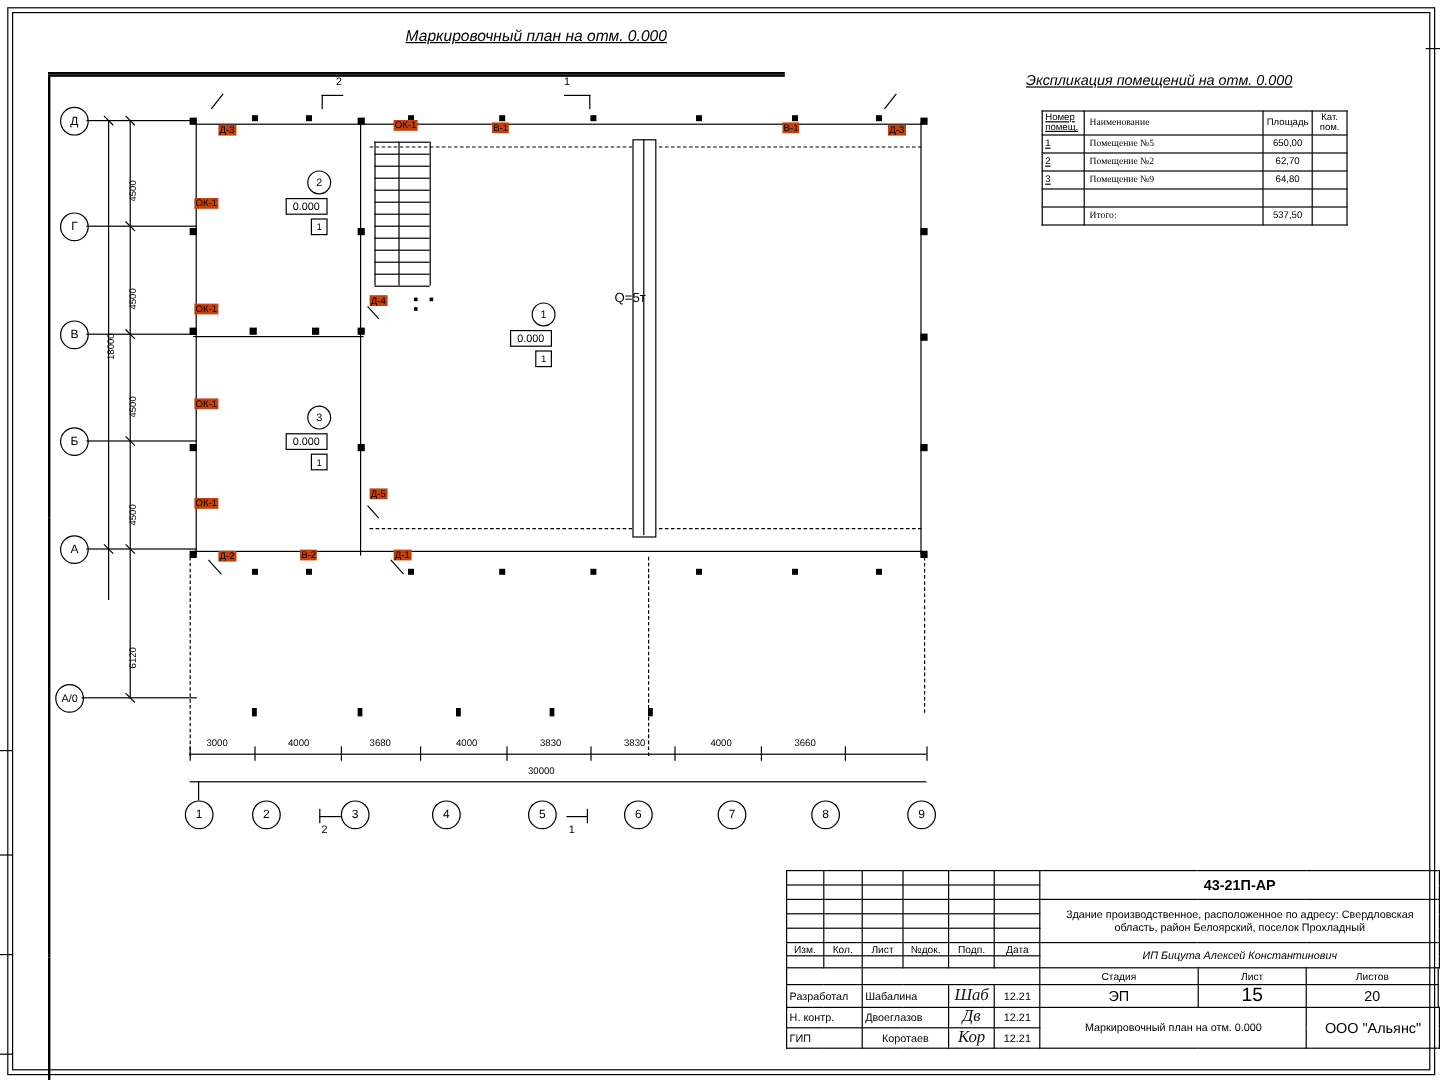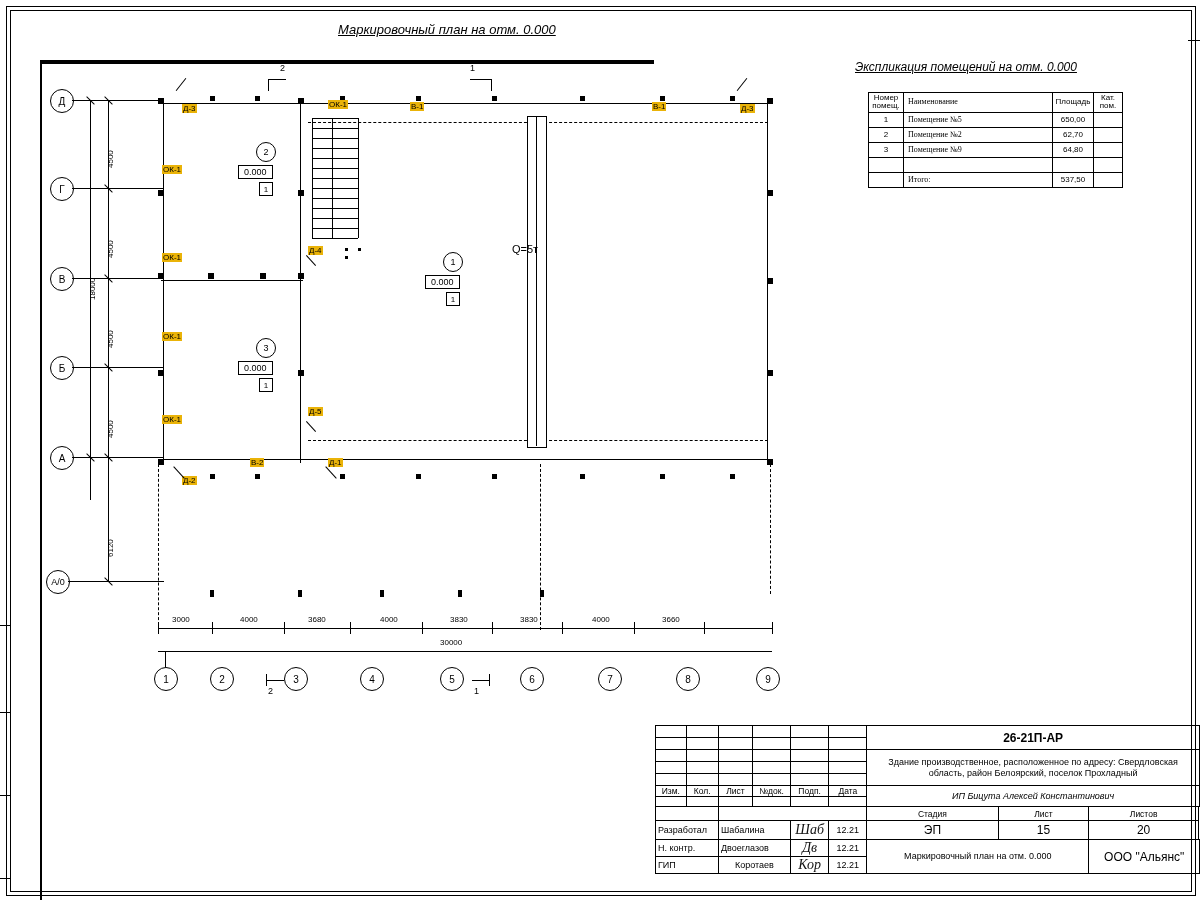--- a/index.html
+++ b/index.html
@@ -27,21 +27,21 @@
   .title-expl{
     position:absolute;left:855px;top:60px;
     font-style:italic;font-size:12px;text-decoration:underline;
     white-space:nowrap;
   }
 
   
   .expl{position:absolute;left:868px;top:92px;border-collapse:collapse;font-size:8px;}
   .expl td,.expl th{border:1px solid #000;padding:1px 2px;height:12px;}
   .expl th{font-weight:normal;text-align:center;font-size:8px;line-height:1.05;}
-  .expl .c-num{width:30px;text-align:center;}
+  .expl .c-num{width:30px;text-align:left;text-decoration:underline;}
   .expl .c-name{width:140px;text-align:left;padding-left:4px;font-family:Liberation Serif, serif;}
   .expl .c-area{width:36px;text-align:center;}
   .expl .c-cat{width:24px;text-align:center;}
   .expl .itogo{text-align:left;padding-right:4px;}
 
   
   .plan{position:absolute;left:40px;top:60px;width:800px;height:660px;}
   .ln{position:absolute;background:#000;}
   .h{height:1px;}
   .v{width:1px;}
@@ -59,21 +59,21 @@
     display:flex;align-items:center;justify-content:center;font-size:9px;background:#fff;
   }
   .lvl{
     position:absolute;border:1px solid #000;background:#fff;
     font-size:9px;padding:1px 5px;text-align:center;
   }
   .lvl-sq{
     position:absolute;border:1px solid #000;background:#fff;
     font-size:8px;width:12px;height:12px;display:flex;align-items:center;justify-content:center;
   }
-  .lbl{position:absolute;font-size:8px;white-space:nowrap;background:#eab308;padding:0 1px;text-align:right;}
+  .lbl{position:absolute;font-size:8px;white-space:nowrap;background:#c2410c;padding:0 1px;text-align:right;}
   .lbl-v{position:absolute;font-size:8px;white-space:nowrap;transform:rotate(-90deg);transform-origin:0 0;}
   .dimtxt{position:absolute;font-size:8px;white-space:nowrap;}
   .crane{position:absolute;border:1px solid #000;background:#fff;}
   .qlbl{position:absolute;font-size:11px;white-space:nowrap;}
   .pier{position:absolute;background:#000;}
   .tick45{position:absolute;width:11px;height:1px;background:#000;transform:rotate(45deg);}
   .arrowlbl{position:absolute;font-size:9px;}
 
   
   .stamp{position:absolute;left:655px;top:725px;border-collapse:collapse;font-size:9px;}
@@ -268,21 +268,21 @@
     <div class="lbl" style="left:122px;top:105px;">ОК-1</div>
     <div class="lbl" style="left:122px;top:193px;">ОК-1</div>
     <div class="lbl" style="left:122px;top:272px;">ОК-1</div>
     <div class="lbl" style="left:122px;top:355px;">ОК-1</div>
     <div class="lbl" style="left:288px;top:40px;">ОК-1</div>
 
     <div class="lbl" style="left:142px;top:44px;">Д-3</div>
     <div class="lbl" style="left:700px;top:44px;">Д-3</div>
     <div class="lbl" style="left:268px;top:186px;">Д-4</div>
     <div class="lbl" style="left:268px;top:347px;">Д-5</div>
-    <div class="lbl" style="left:142px;top:416px;">Д-2</div>
+    <div class="lbl" style="left:142px;top:399px;">Д-2</div>
     <div class="lbl" style="left:288px;top:398px;">Д-1</div>
     <div class="lbl" style="left:370px;top:42px;">В-1</div>
     <div class="lbl" style="left:612px;top:42px;">В-1</div>
     <div class="lbl" style="left:210px;top:398px;">В-2</div>
 
     <div class="ln h" style="left:133px;top:24px;width:16px;transform:rotate(-52deg);"></div>
     <div class="ln h" style="left:694px;top:24px;width:16px;transform:rotate(-52deg);"></div>
     <div class="ln h" style="left:264px;top:200px;width:14px;transform:rotate(48deg);"></div>
     <div class="ln h" style="left:264px;top:366px;width:14px;transform:rotate(48deg);"></div>
     <div class="ln h" style="left:131px;top:412px;width:16px;transform:rotate(48deg);"></div>
@@ -356,21 +356,21 @@
 
   <table class="stamp">
     <tbody>
         <tr>
       <td style="width:26px;height:11px;"></td>
           <td style="width:28px;"></td>
           <td style="width:30px;"></td>
       <td style="width:34px;"></td>
           <td style="width:34px;"></td>
           <td style="width:34px;"></td>
-      <td class="code" rowspan="2" colspan="4" style="width:350px;">26-21П-АР</td>
+      <td class="code" rowspan="2" colspan="4" style="width:350px;">43-21П-АР</td>
     </tr>
     <tr>
       <td style="height:11px;"></td>
           <td></td>
           <td></td>
           <td></td>
           <td></td>
           <td></td>
     </tr>
     <tr>
@@ -422,21 +422,21 @@
       <td class="hcell" style="width:40px;">Лист</td>
       <td class="hcell" style="width:46px;">Листов</td>
       <td style="width:0;border:none;padding:0;"></td>
     </tr>
     <tr>
       <td class="nm" colspan="2" style="height:18px;">Разработал</td>
       <td class="nm" colspan="2">Шабалина</td>
       <td class="cc sig">Шаб</td>
       <td class="cc">12.21</td>
       <td class="cc" style="font-size:12px;">ЭП</td>
-      <td class="cc" style="font-size:12px;">15</td>
+      <td class="cc" style="font-size:16px;">15</td>
       <td class="cc" style="font-size:12px;">20</td>
       <td style="width:0;border:none;padding:0;"></td>
     </tr>
     <tr>
       <td class="nm" colspan="2" style="height:16px;">Н. контр.</td>
       <td class="nm" colspan="2">Двоеглазов</td>
       <td class="cc sig">Дв</td>
       <td class="cc">12.21</td>
       <td class="obj" rowspan="2" colspan="2">Маркировочный план на отм. 0.000</td>
       <td class="org" rowspan="2" colspan="2">ООО "Альянс"</td>

